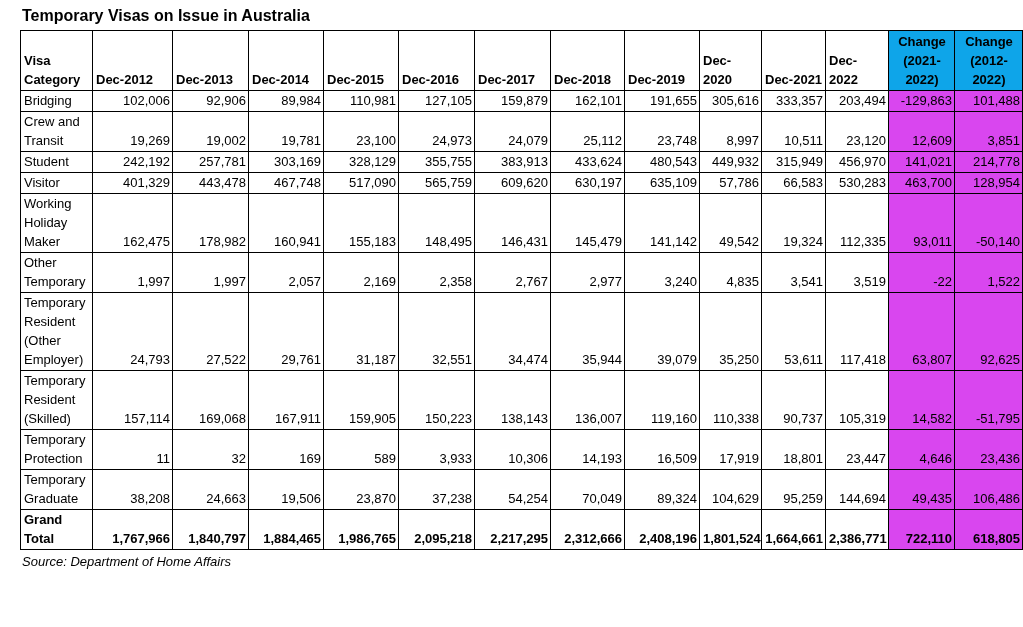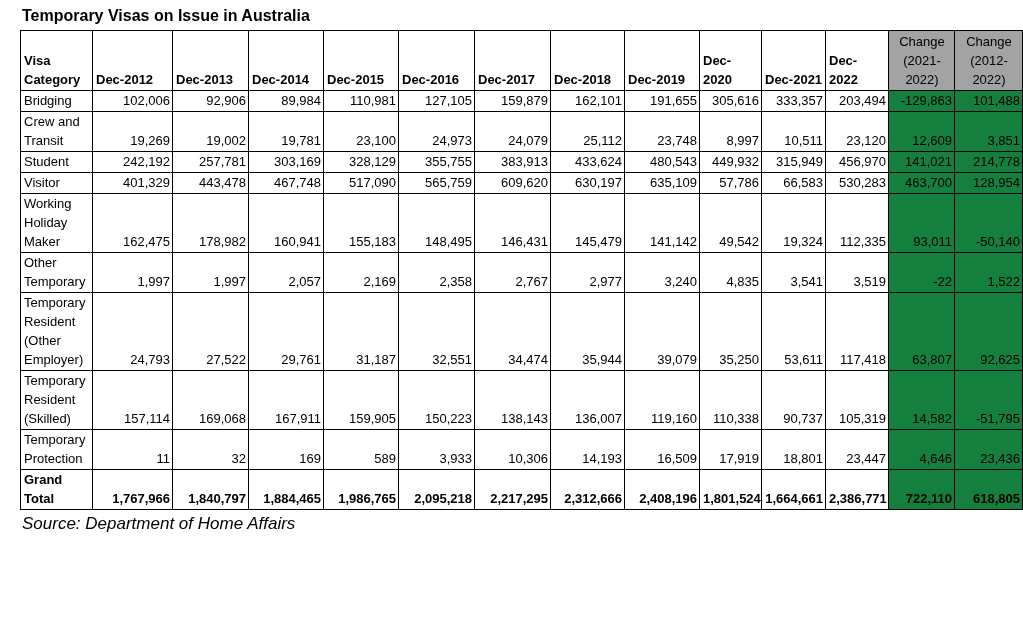--- a/index.html
+++ b/index.html
@@ -46,40 +46,40 @@
     margin-top: 24px;
   }
   th.hdr-date {
     text-align: left;
     font-weight: bold;
     height: 58px;
     padding-right: 3px;
   }
   th.hdr-chg {
     text-align: center;
-    font-weight: normal;
+    font-weight: bold;
     height: 58px;
-    background: #a3a3a3;
+    background: #0ea5e9;
   }
   td.cat {
     text-align: left;
   }
   td.num {
     text-align: right;
     padding: 0 2px 1px 2px;
   }
   td.chg {
-    background: #15803d;
+    background: #d946ef;
   }
   tr.total td {
     font-weight: bold;
   }
   .source {
     font-style: italic;
-    font-size: 17px;
+    font-size: 13px;
     margin: 4px 0 0 2px;
   }
 </style>
 </head>
 <body>
 
 <div class="page">
   <div class="title">Temporary Visas on Issue in Australia</div>
 
   <table class="visa-table">
@@ -255,20 +255,36 @@
           <td class="num">3,933</td>
           <td class="num">10,306</td>
           <td class="num">14,193</td>
           <td class="num">16,509</td>
           <td class="num">17,919</td>
           <td class="num">18,801</td>
           <td class="num">23,447</td>
           <td class="num chg">4,646</td>
           <td class="num chg">23,436</td>
         </tr>
+        <tr>
+          <td class="cat">Temporary Graduate</td>
+          <td class="num">38,208</td>
+          <td class="num">24,663</td>
+          <td class="num">19,506</td>
+          <td class="num">23,870</td>
+          <td class="num">37,238</td>
+          <td class="num">54,254</td>
+          <td class="num">70,049</td>
+          <td class="num">89,324</td>
+          <td class="num">104,629</td>
+          <td class="num">95,259</td>
+          <td class="num">144,694</td>
+          <td class="num chg">49,435</td>
+          <td class="num chg">106,486</td>
+        </tr>
         <tr class="total">
           <td class="cat">Grand Total</td>
           <td class="num">1,767,966</td>
           <td class="num">1,840,797</td>
           <td class="num">1,884,465</td>
           <td class="num">1,986,765</td>
           <td class="num">2,095,218</td>
           <td class="num">2,217,295</td>
           <td class="num">2,312,666</td>
           <td class="num">2,408,196</td>

